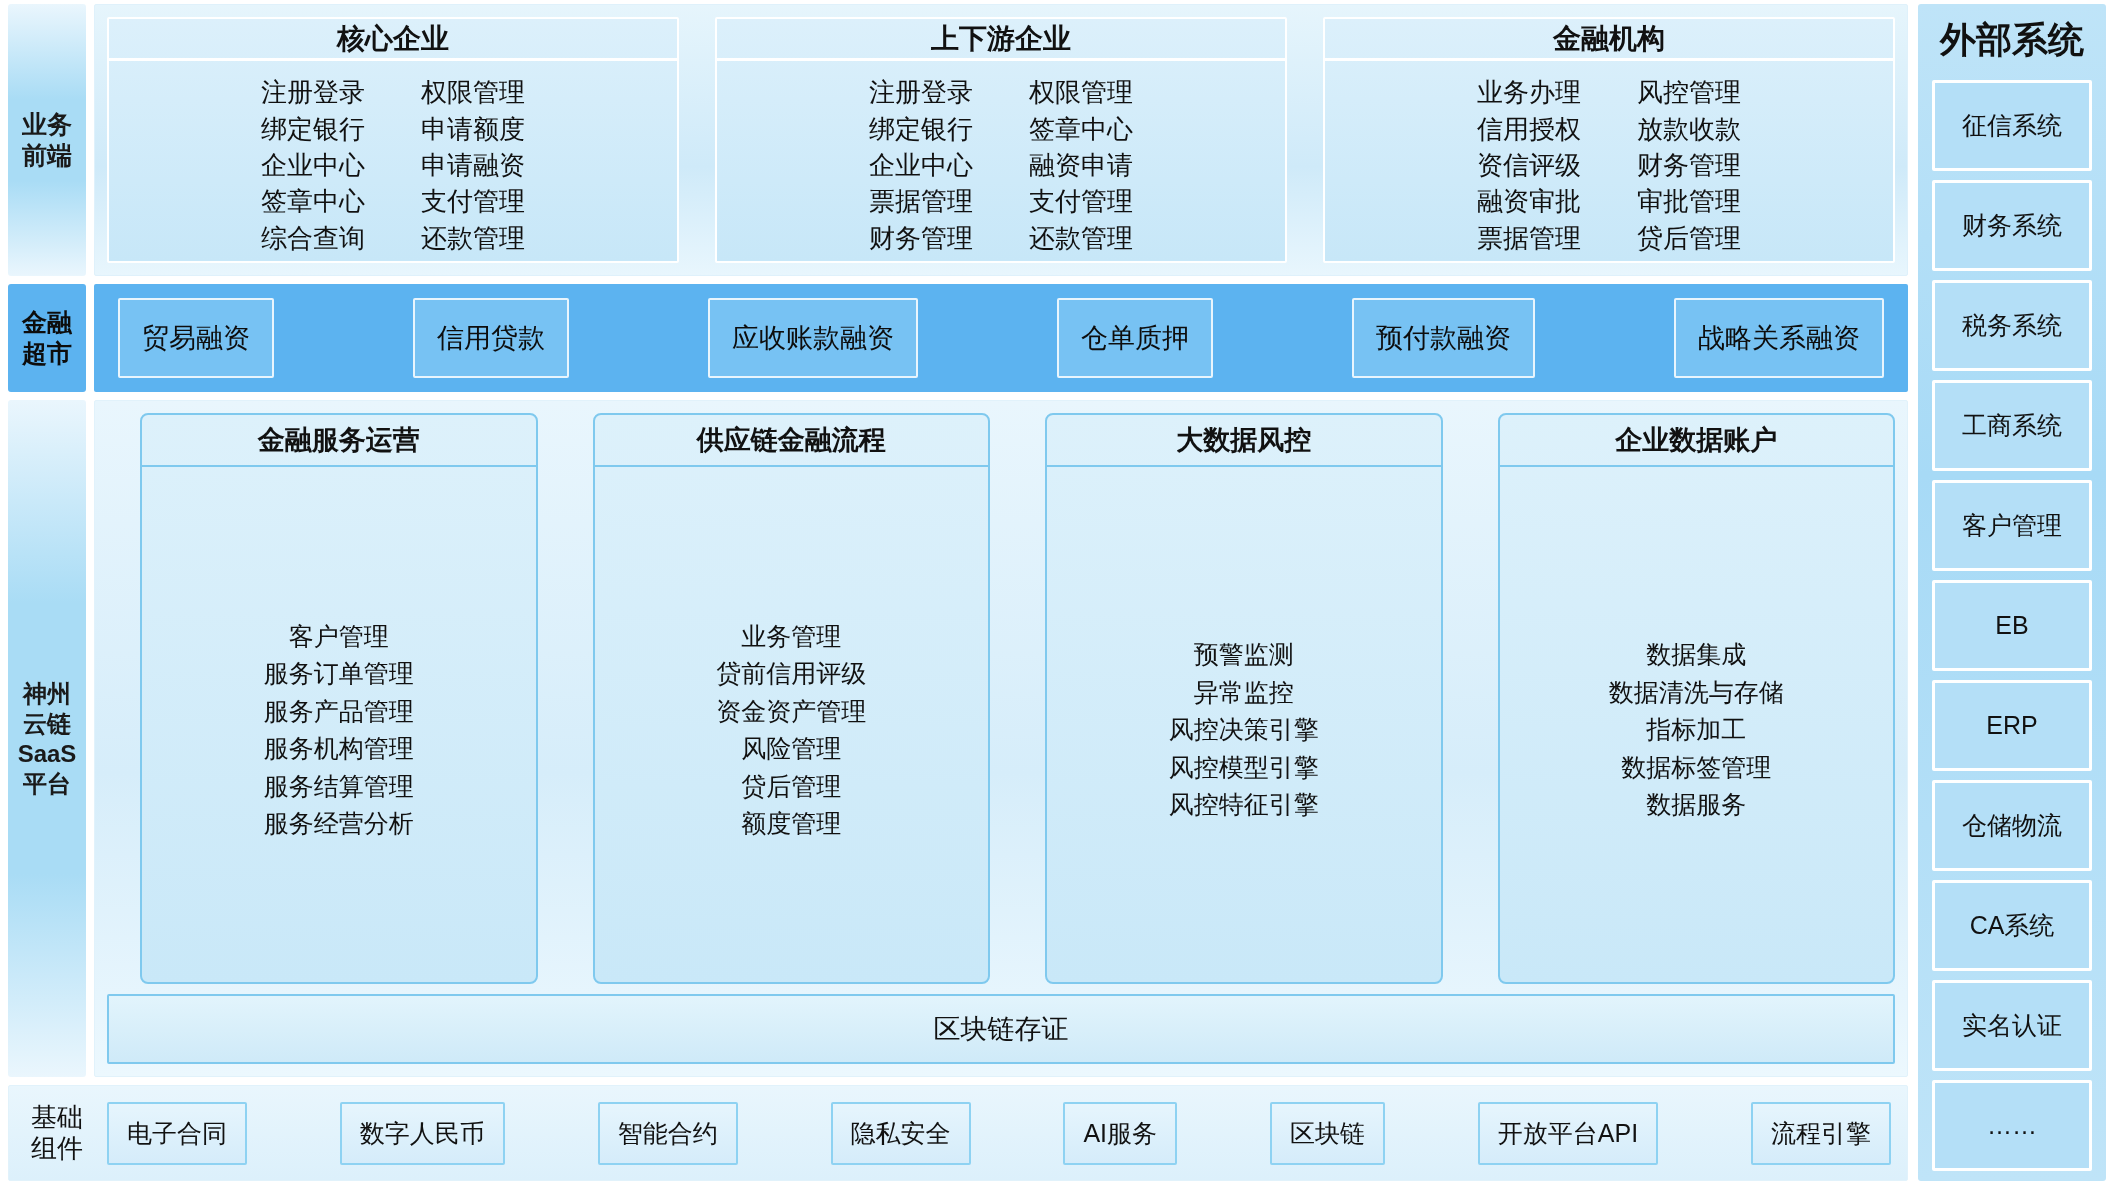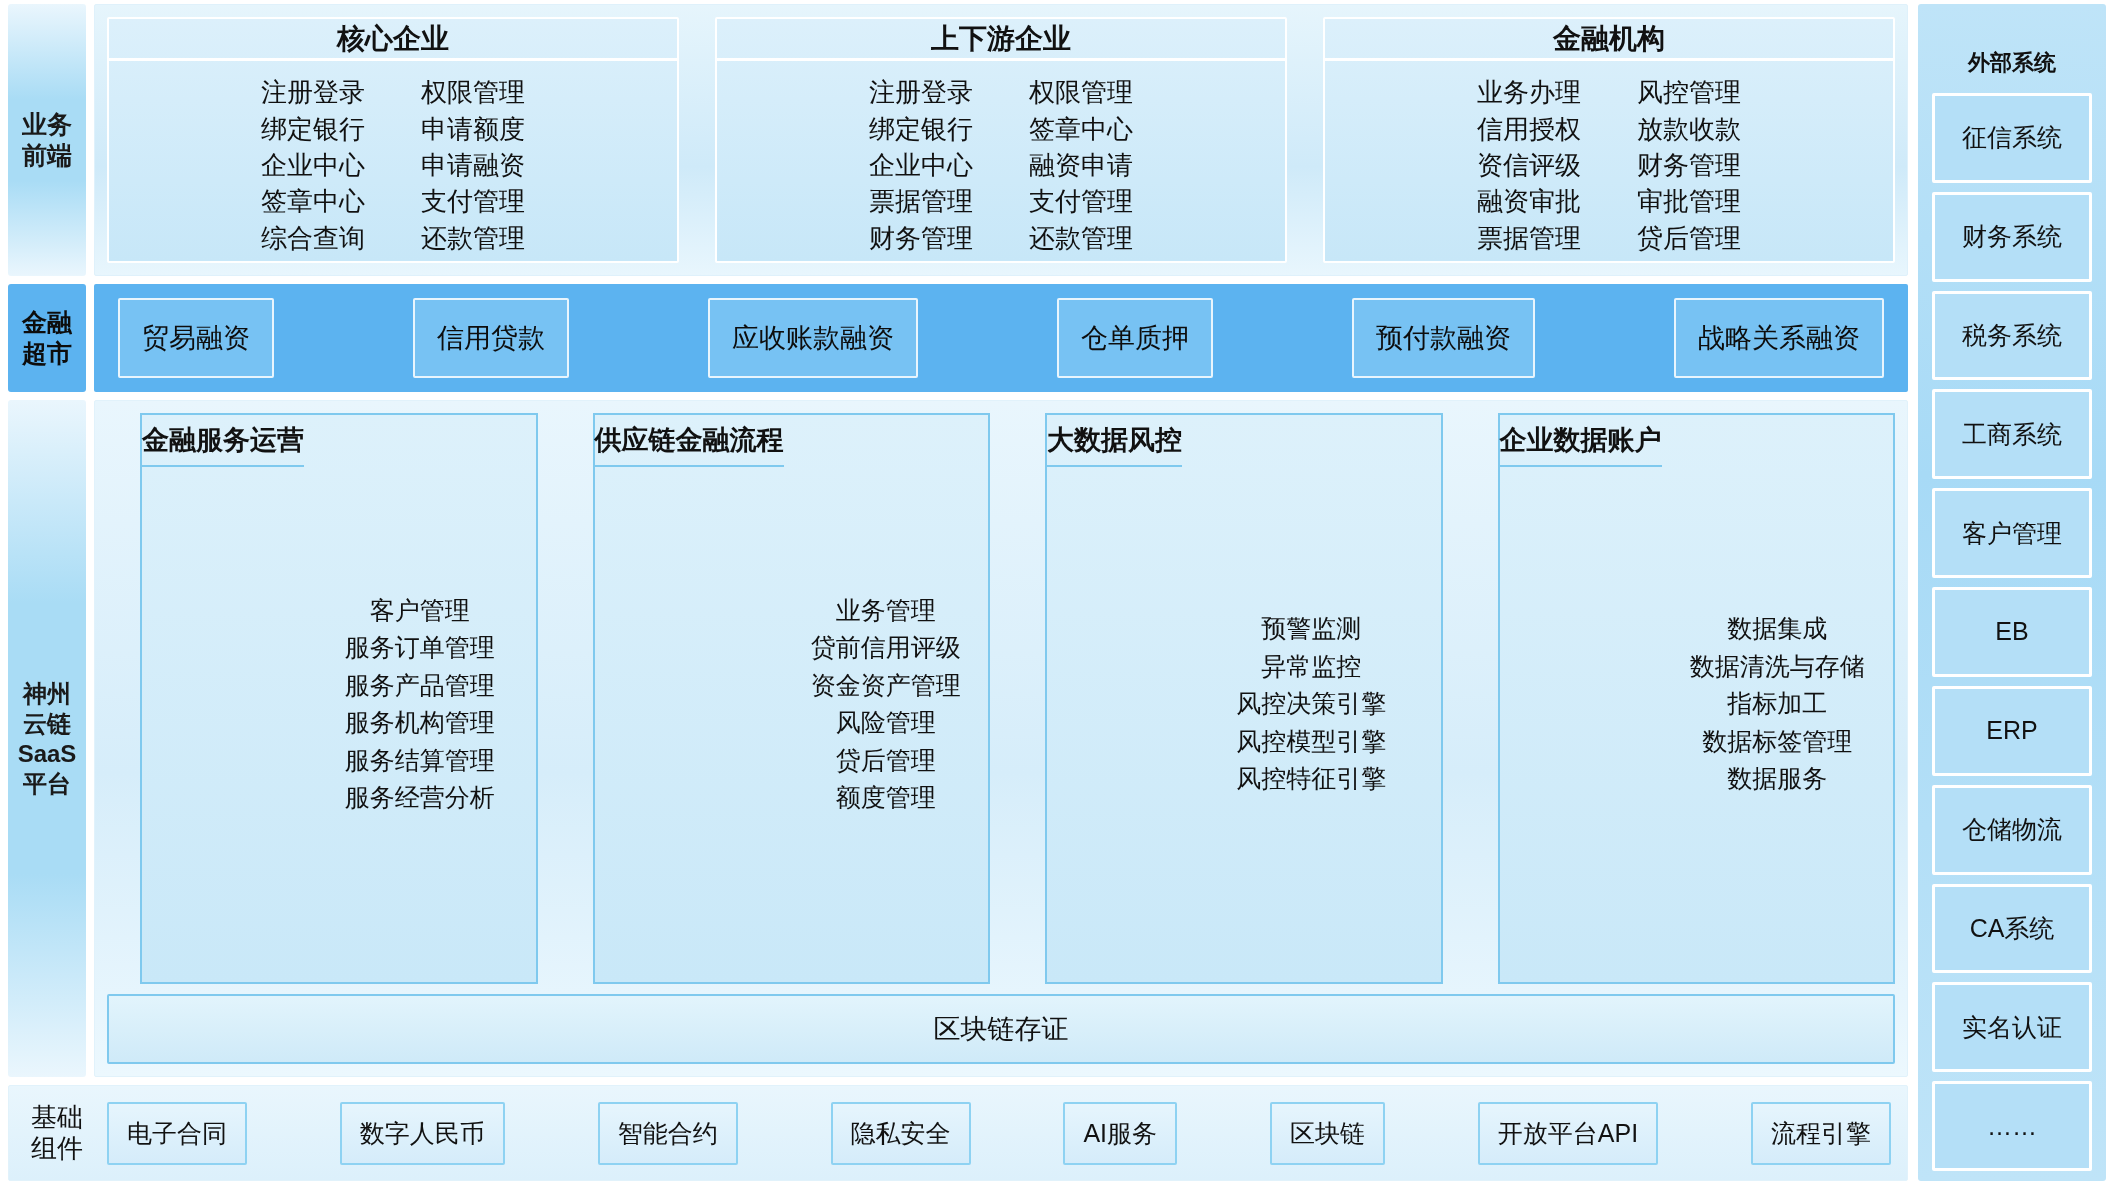--- a/index.html
+++ b/index.html
@@ -126,23 +126,23 @@
     border: 1px solid #e1f2fb;
     border-radius: 2px;
     min-width: 0;
   }
   .saas-cols {
     flex: 1 1 auto;
     display: flex; gap: 22px; min-height: 0;
   }
   .saas-card {
     flex: 1 1 0; min-width: 0;
-    display: flex; flex-direction: row;
+    display: flex; flex-direction: column;
     border: 2px solid #7fc9ee;
-    border-radius: 0;
+    border-radius: 8px;
     background: linear-gradient(180deg,#ddf1fb 0%, #c9e8f8 100%);
     margin-left: 33px;
   }
   .saas-card-title {
     height: 52px;
     display: flex; align-items: center; justify-content: center;
     font-size: 27px; font-weight: bold; color: #111;
     border-bottom: 2px solid #7fc9ee;
   }
   .saas-card-body {
@@ -202,23 +202,22 @@
     width: 188px;
     display: flex; flex-direction: column;
     align-items: stretch;
     gap: 9px;
     padding: 8px 14px 10px 14px;
     background: linear-gradient(180deg,#bfe4f8 0%, #a7daf6 40%, #bfe4f8 100%);
     border-radius: 3px;
   }
   .sidebar-title {
     text-align: center;
-    font-size: 22px; font-weight: bold; color: #111;
+    font-size: 36px; font-weight: bold; color: #111;
     padding: 4px 0 6px 0;
-    margin-top: 32px;
   }
   .ext-item {
     flex: 1 1 0;
     min-height: 0;
     display: flex; align-items: center; justify-content: center;
     border: 3px solid #ffffff;
     border-radius: 2px;
     background: #b4dff7;
     color: #111;
     font-size: 25px;

